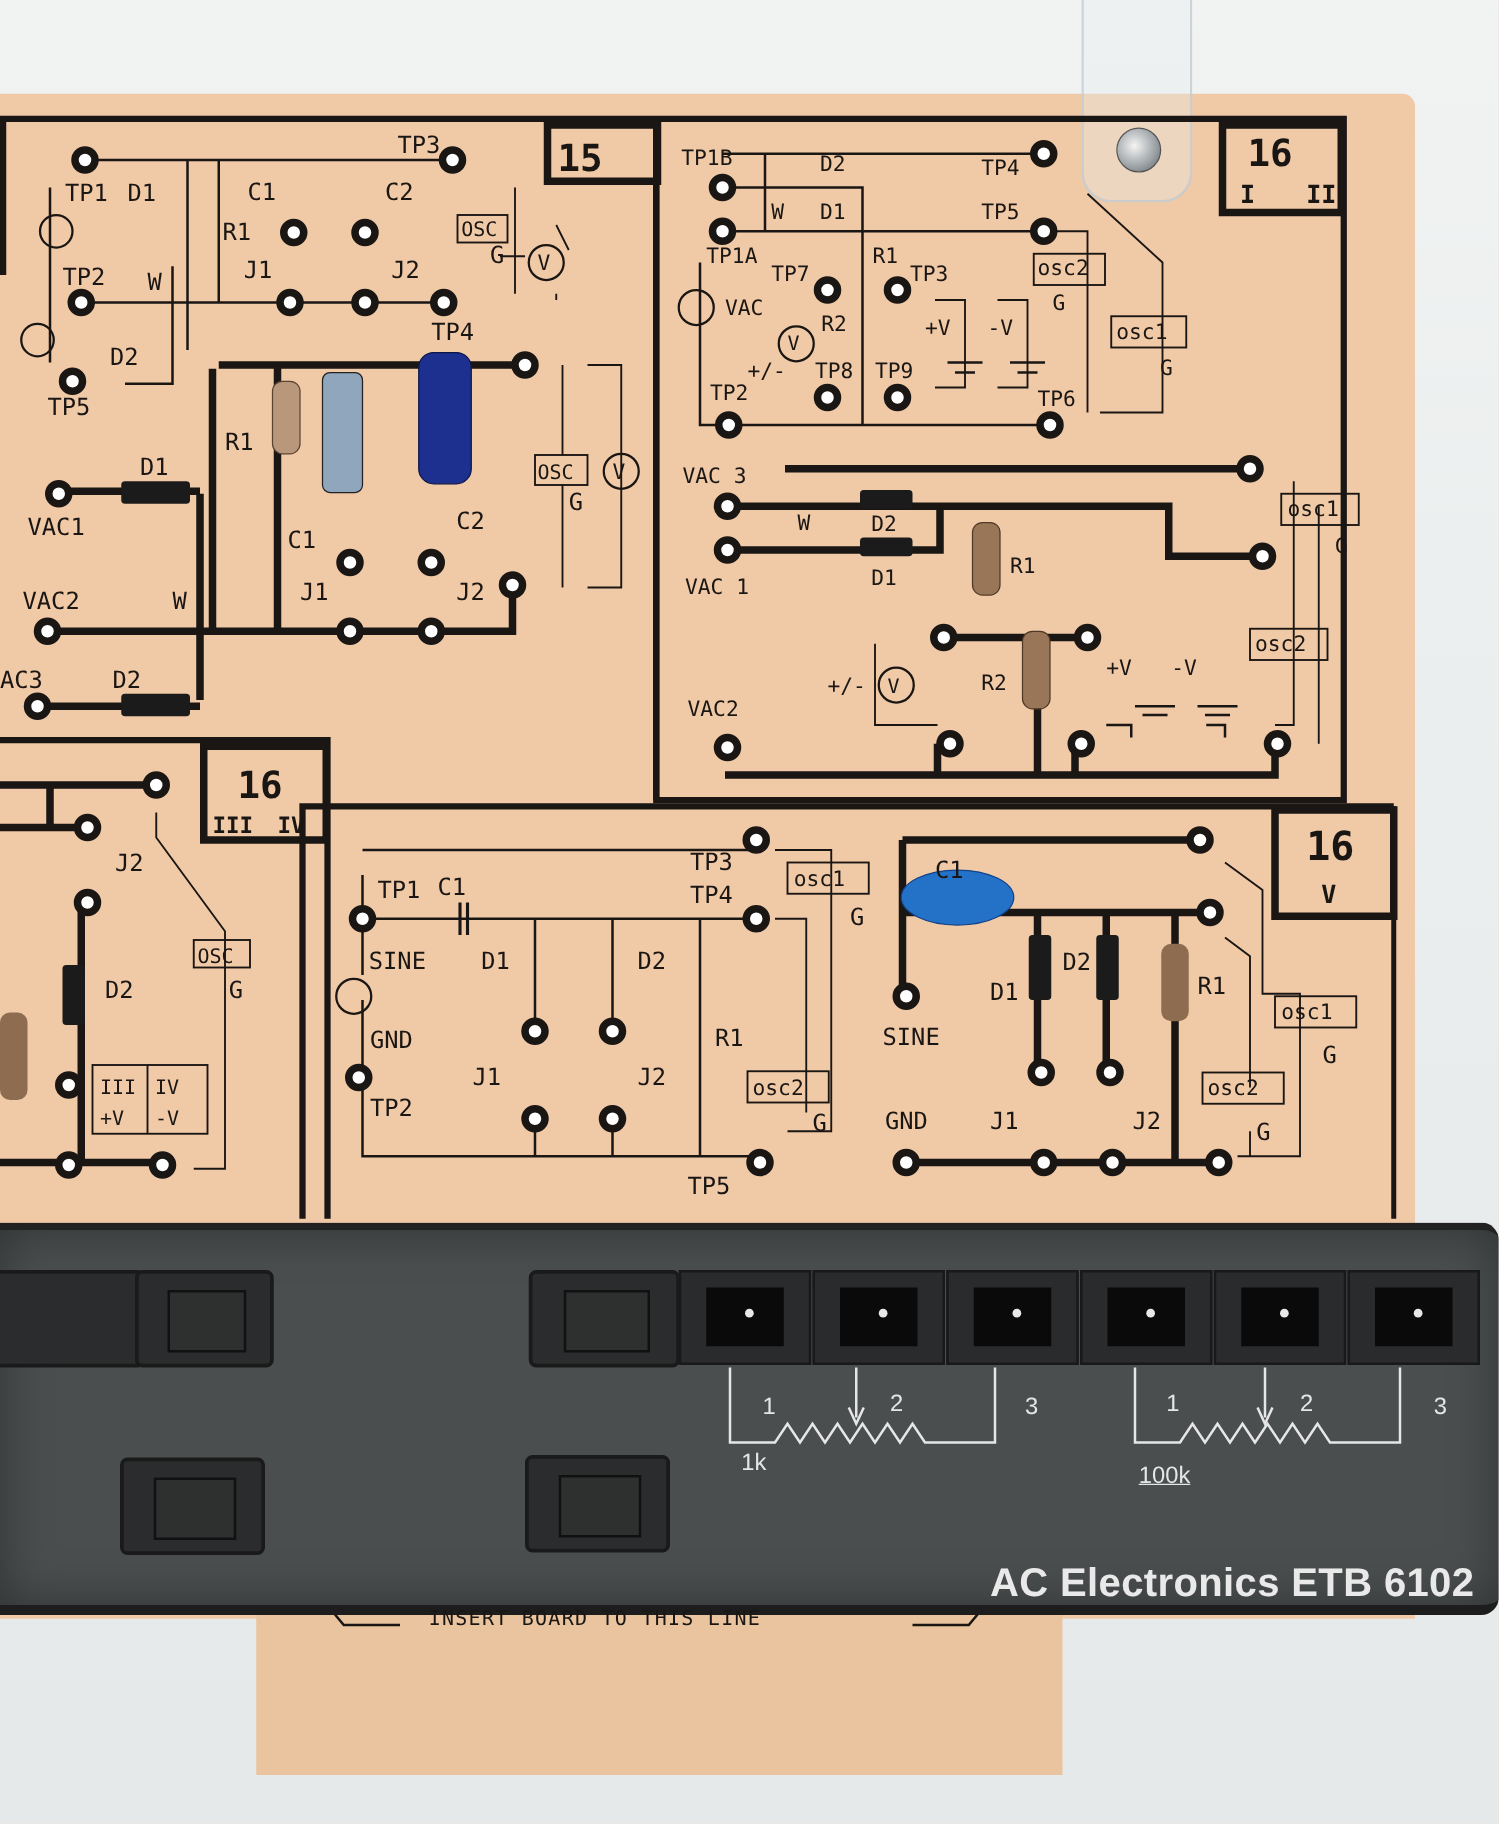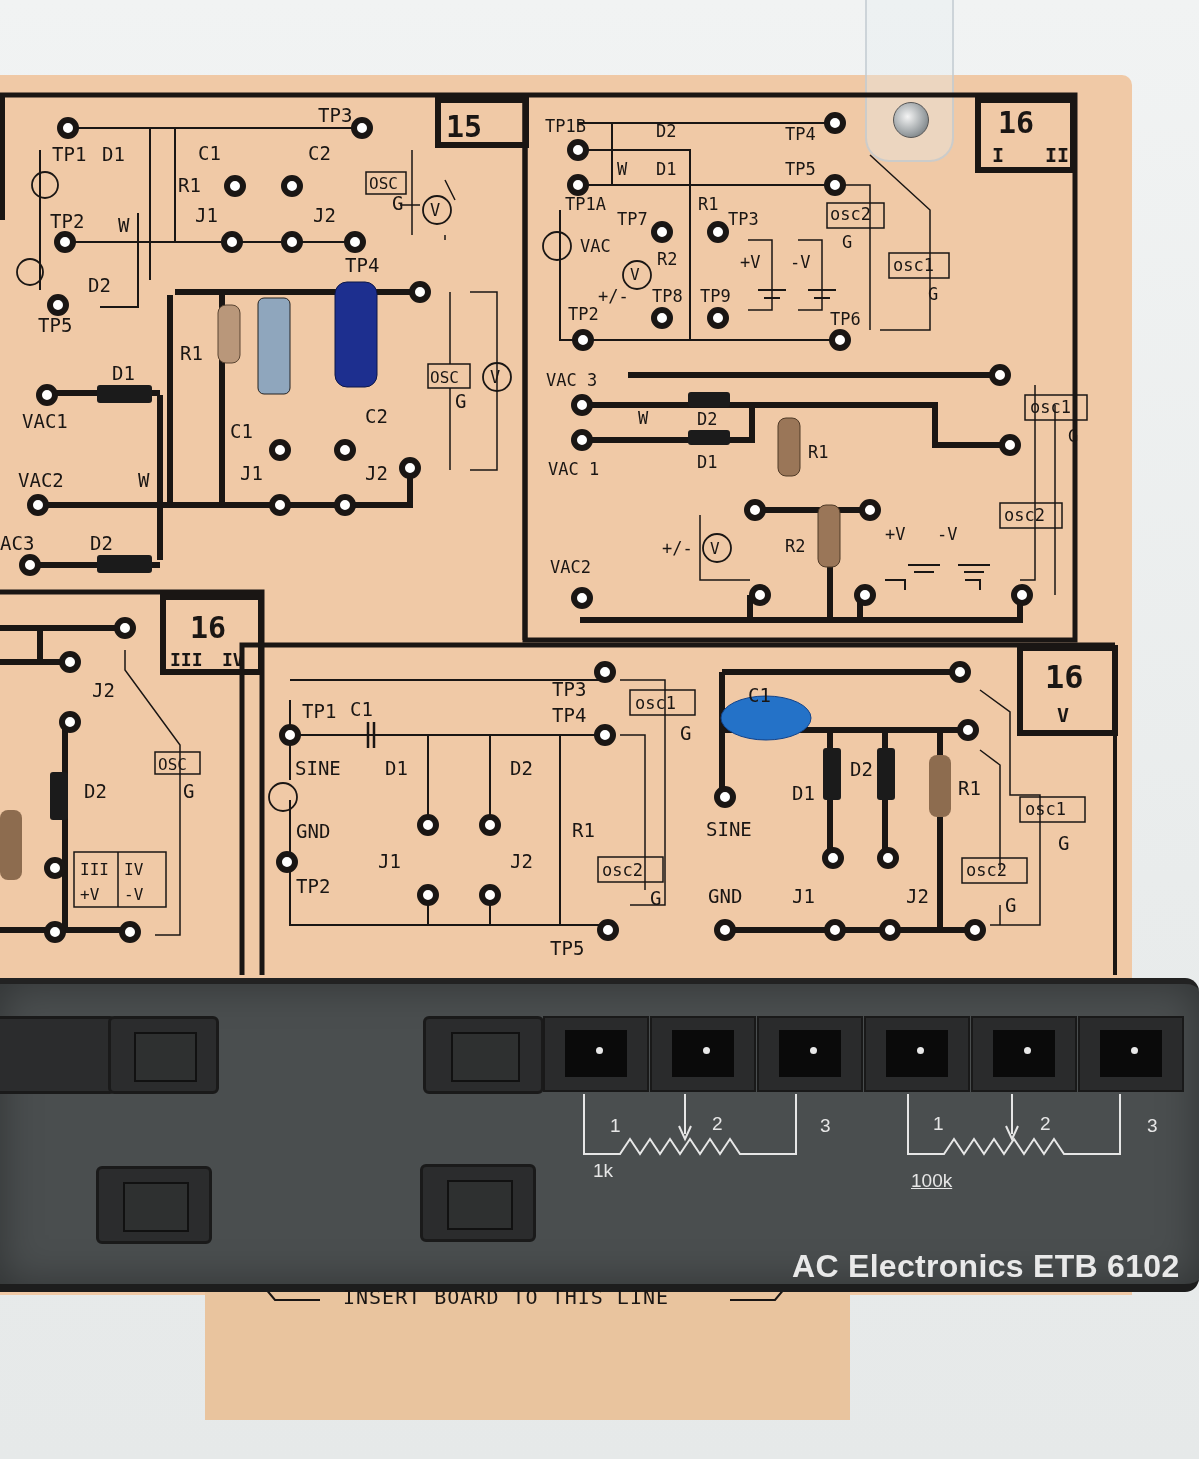--- a/index.html
+++ b/index.html
@@ -12,21 +12,21 @@
   .svgwrap{position:absolute;left:0;top:0;width:1199px;height:1459px;}
   svg text{font-family:"DejaVu Sans Mono","Liberation Mono",monospace;fill:#1a1614;}
   .panel{position:absolute;left:0;top:978px;width:1199px;height:300px;background:#4a4e4f;border-radius:0 14px 14px 0;box-shadow:inset 0 0 40px rgba(0,0,0,.35);border-top:6px solid #222;border-bottom:8px solid #1d1d1d;}
   .sw{position:absolute;background:#2b2c2d;border:3px solid #1a1a1a;border-radius:6px;}
   .sw .in{position:absolute;left:22%;top:18%;width:56%;height:64%;border:2px solid #111;background:#2e3030;}
   .jack{position:absolute;background:#2a2b2c;border:2px solid #191919;}
   .jack .hole{position:absolute;left:20%;top:16%;width:60%;height:66%;background:#0a0a0a;}
   .jack .pin{position:absolute;left:50%;top:40%;width:7px;height:7px;border-radius:50%;background:#e8e8e8;}
   .brand{position:absolute;left:792px;top:1200px;font-family:"Liberation Sans",sans-serif;font-weight:bold;font-size:32px;color:#e9e9e9;letter-spacing:.3px;margin-top:48px;}
   .potlbl{position:absolute;font-family:"Liberation Sans",sans-serif;font-size:19px;color:#e6e6e6;}
-  .insert{position:absolute;left:343px;top:1285px;font-size:20px;color:#1a1614;letter-spacing:1px;}
+  .insert{position:absolute;left:343px;top:1285px;font-size:16px;color:#1a1614;letter-spacing:1px;}
 </style>
 </head>
 <body>
 
 <div class="bg"></div>
 <div class="board"></div>
 <div class="tab"></div>
 <div class="clip"></div>
 <div class="screw"></div>
 

